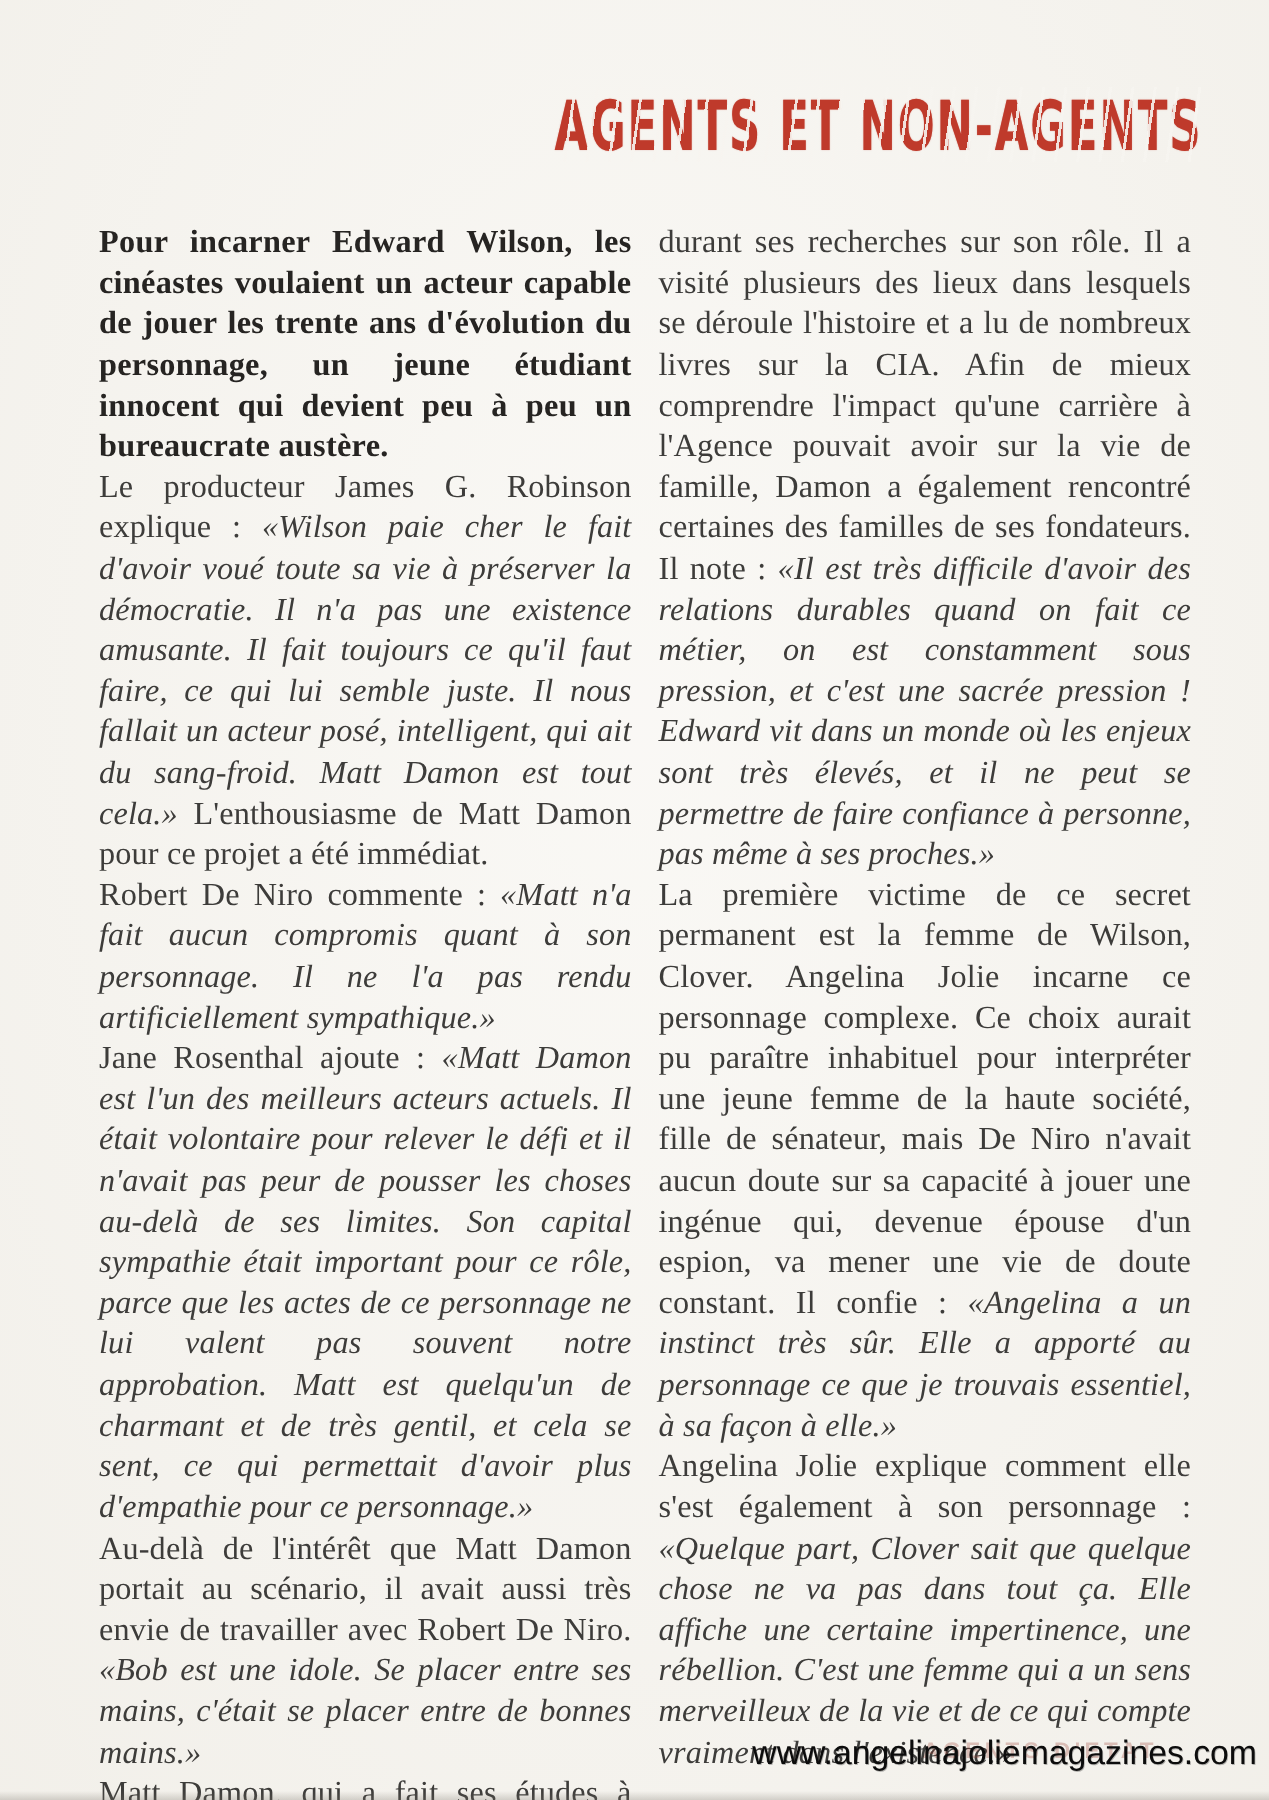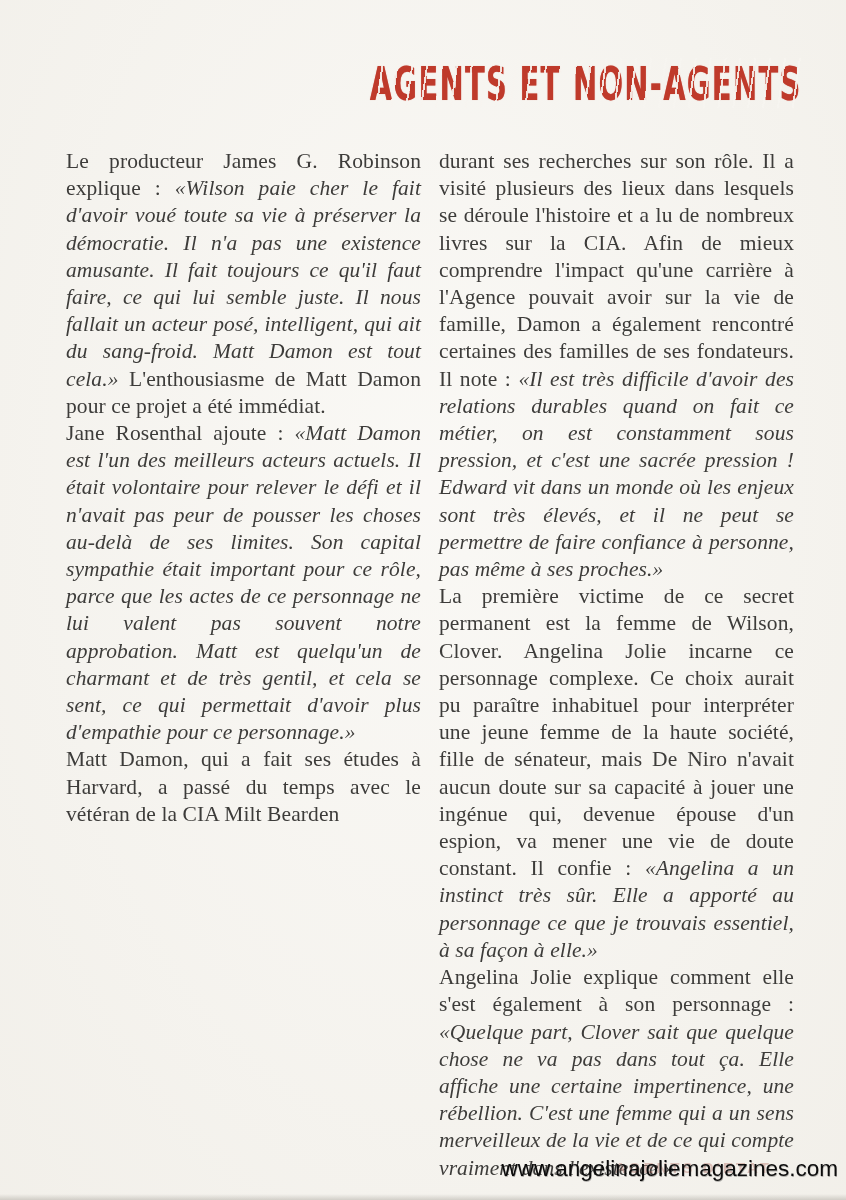--- a/index.html
+++ b/index.html
@@ -98,22 +98,25 @@
 <body>
 
 <div class="paper-tint"></div>
 
 <div class="title-wrap">
   <div class="stencil-title">AGENTS ET NON-AGENTS</div>
 </div>
 
 <div class="columns">
   <div class="col" id="col-left">
+      <p><span class="bold">Pour incarner Edward Wilson, les cinéastes voulaient un acteur capable de jouer les trente ans d'évolution du personnage, un jeune étudiant innocent qui devient peu à peu un bureaucrate austère.</span></p>
       <p><span class="normal">Le producteur James G. Robinson explique : </span><span class="italic">«Wilson paie cher le fait d'avoir voué toute sa vie à préserver la démocratie. Il n'a pas une existence amusante. Il fait toujours ce qu'il faut faire, ce qui lui semble juste. Il nous fallait un acteur posé, intelligent, qui ait du sang-froid. Matt Damon est tout cela.»</span><span class="normal"> L'enthousiasme de Matt Damon pour ce projet a été immédiat.</span></p>
+      <p><span class="normal">Robert De Niro commente : </span><span class="italic">«Matt n'a fait aucun compromis quant à son personnage. Il ne l'a pas rendu artificiellement sympathique.»</span></p>
       <p><span class="normal">Jane Rosenthal ajoute : </span><span class="italic">«Matt Damon est l'un des meilleurs acteurs actuels. Il était volontaire pour relever le défi et il n'avait pas peur de pousser les choses au-delà de ses limites. Son capital sympathie était important pour ce rôle, parce que les actes de ce personnage ne lui valent pas souvent notre approbation. Matt est quelqu'un de charmant et de très gentil, et cela se sent, ce qui permettait d'avoir plus d'empathie pour ce personnage.»</span></p>
+      <p><span class="normal">Au-delà de l'intérêt que Matt Damon portait au scénario, il avait aussi très envie de travailler avec Robert De Niro. </span><span class="italic">«Bob est une idole. Se placer entre ses mains, c'était se placer entre de bonnes mains.»</span></p>
       <p><span class="normal">Matt Damon, qui a fait ses études à Harvard, a passé du temps avec le vétéran de la CIA Milt Bearden</span></p>
     </div>
   <div class="col" id="col-right">
       <p><span class="normal">durant ses recherches sur son rôle. Il a visité plusieurs des lieux dans lesquels se déroule l'histoire et a lu de nombreux livres sur la CIA. Afin de mieux comprendre l'impact qu'une carrière à l'Agence pouvait avoir sur la vie de famille, Damon a également rencontré certaines des familles de ses fondateurs. Il note : </span><span class="italic">«Il est très difficile d'avoir des relations durables quand on fait ce métier, on est constamment sous pression, et c'est une sacrée pression ! Edward vit dans un monde où les enjeux sont très élevés, et il ne peut se permettre de faire confiance à personne, pas même à ses proches.»</span></p>
       <p class="gap"><span class="normal">La première victime de ce secret permanent est la femme de Wilson, Clover. Angelina Jolie incarne ce personnage complexe. Ce choix aurait pu paraître inhabituel pour interpréter une jeune femme de la haute société, fille de sénateur, mais De Niro n'avait aucun doute sur sa capacité à jouer une ingénue qui, devenue épouse d'un espion, va mener une vie de doute constant. Il confie : </span><span class="italic">«Angelina a un instinct très sûr. Elle a apporté au personnage ce que je trouvais essentiel, à sa façon à elle.»</span></p>
       <p><span class="normal">Angelina Jolie explique comment elle s'est également à son personnage : </span><span class="italic">«Quelque part, Clover sait que quelque chose ne va pas dans tout ça. Elle affiche une certaine impertinence, une rébellion. C'est une femme qui a un sens merveilleux de la vie et de ce qui compte vraiment dans l'existence.»</span></p>
     </div>
 </div>
 
 <div class="watermark-ghost">AGENTS D'ETAT</div>

